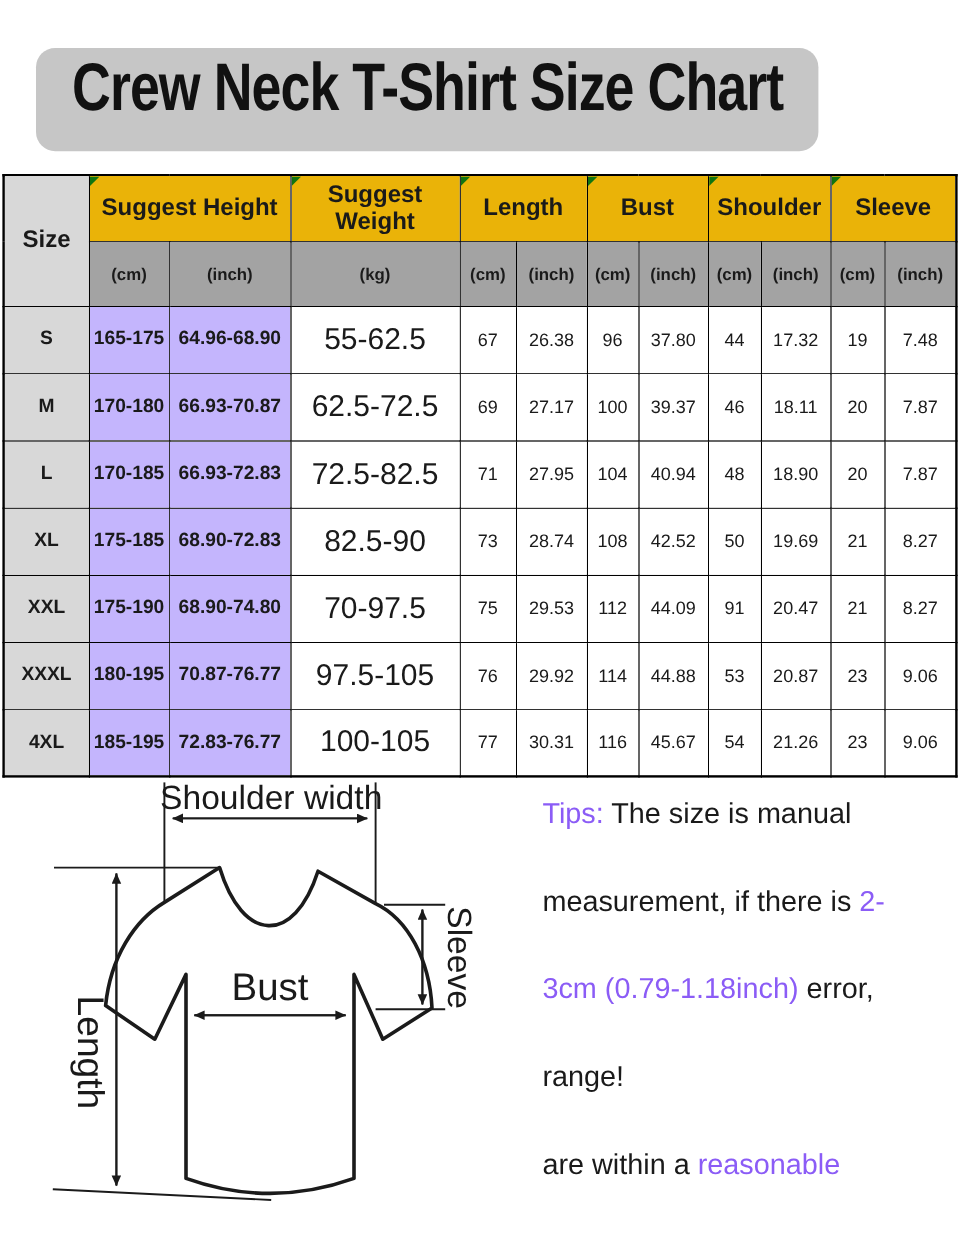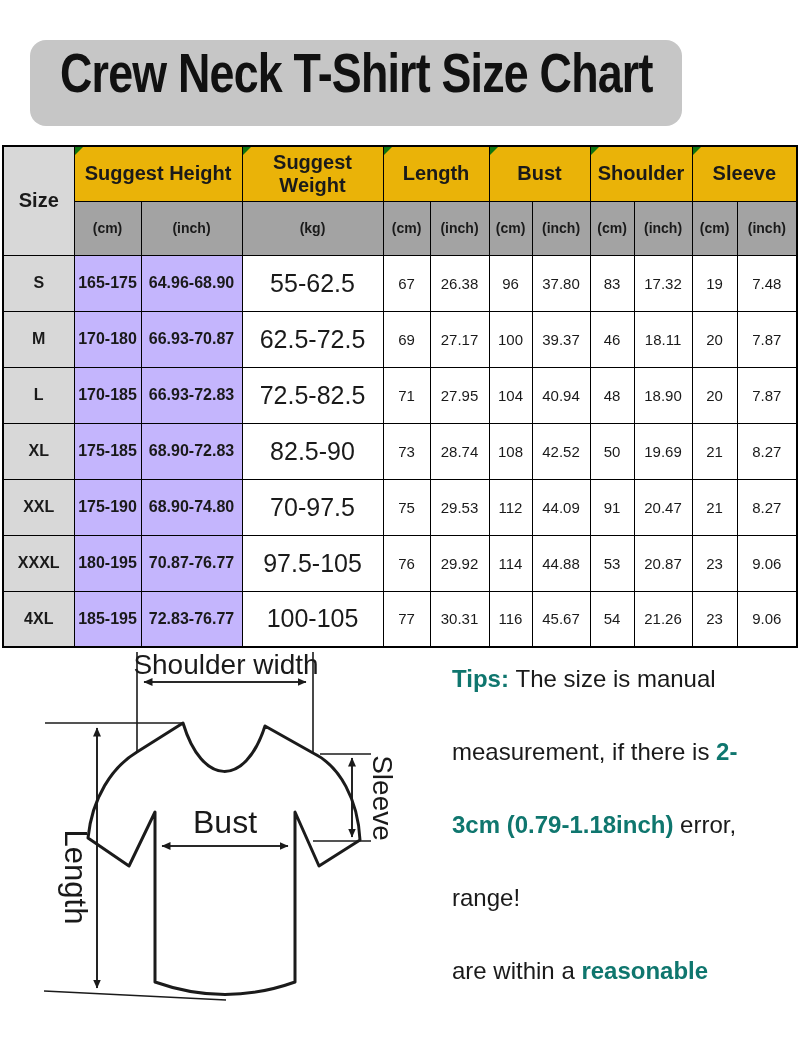--- a/index.html
+++ b/index.html
@@ -32,21 +32,21 @@
 
   
   svg.diagram{position:absolute;left:20px;top:640px;}
   .dline{stroke:#1b1b1b;stroke-width:1.6;fill:none;}
   .dshape{stroke:#1b1b1b;stroke-width:3;fill:#ffffff;stroke-linejoin:round;}
   .dtext{fill:#1a1a1a;font-family:"Liberation Sans",sans-serif;}
 
   
   .tips{position:absolute;left:452px;top:642px;width:344px;font-size:24px;color:#1a1a1a;}
   .tip-line{height:73px;line-height:73px;white-space:nowrap;}
-  .tips .red{color:#0f766e;font-weight:bold;}
+  .tips .red{color:#8b5cf6;font-weight:normal;}
 </style>
 </head>
 <body>
 
 <div class="page">
 
   <div class="banner">
     <div class="title">Crew Neck T-Shirt Size Chart</div>
   </div>
 
@@ -92,21 +92,21 @@
     <tbody>
         <tr>
           <td class="size-cell">S</td>
           <td class="c-hcm">165-175</td>
           <td class="c-hin">64.96-68.90</td>
           <td class="c-kg">55-62.5</td>
           <td class="c-num">67</td>
           <td class="c-num">26.38</td>
           <td class="c-num">96</td>
           <td class="c-num">37.80</td>
-          <td class="c-num">83</td>
+          <td class="c-num">44</td>
           <td class="c-num">17.32</td>
           <td class="c-num">19</td>
           <td class="c-num">7.48</td>
         </tr>
         <tr>
           <td class="size-cell">M</td>
           <td class="c-hcm">170-180</td>
           <td class="c-hin">66.93-70.87</td>
           <td class="c-kg">62.5-72.5</td>
           <td class="c-num">69</td>

